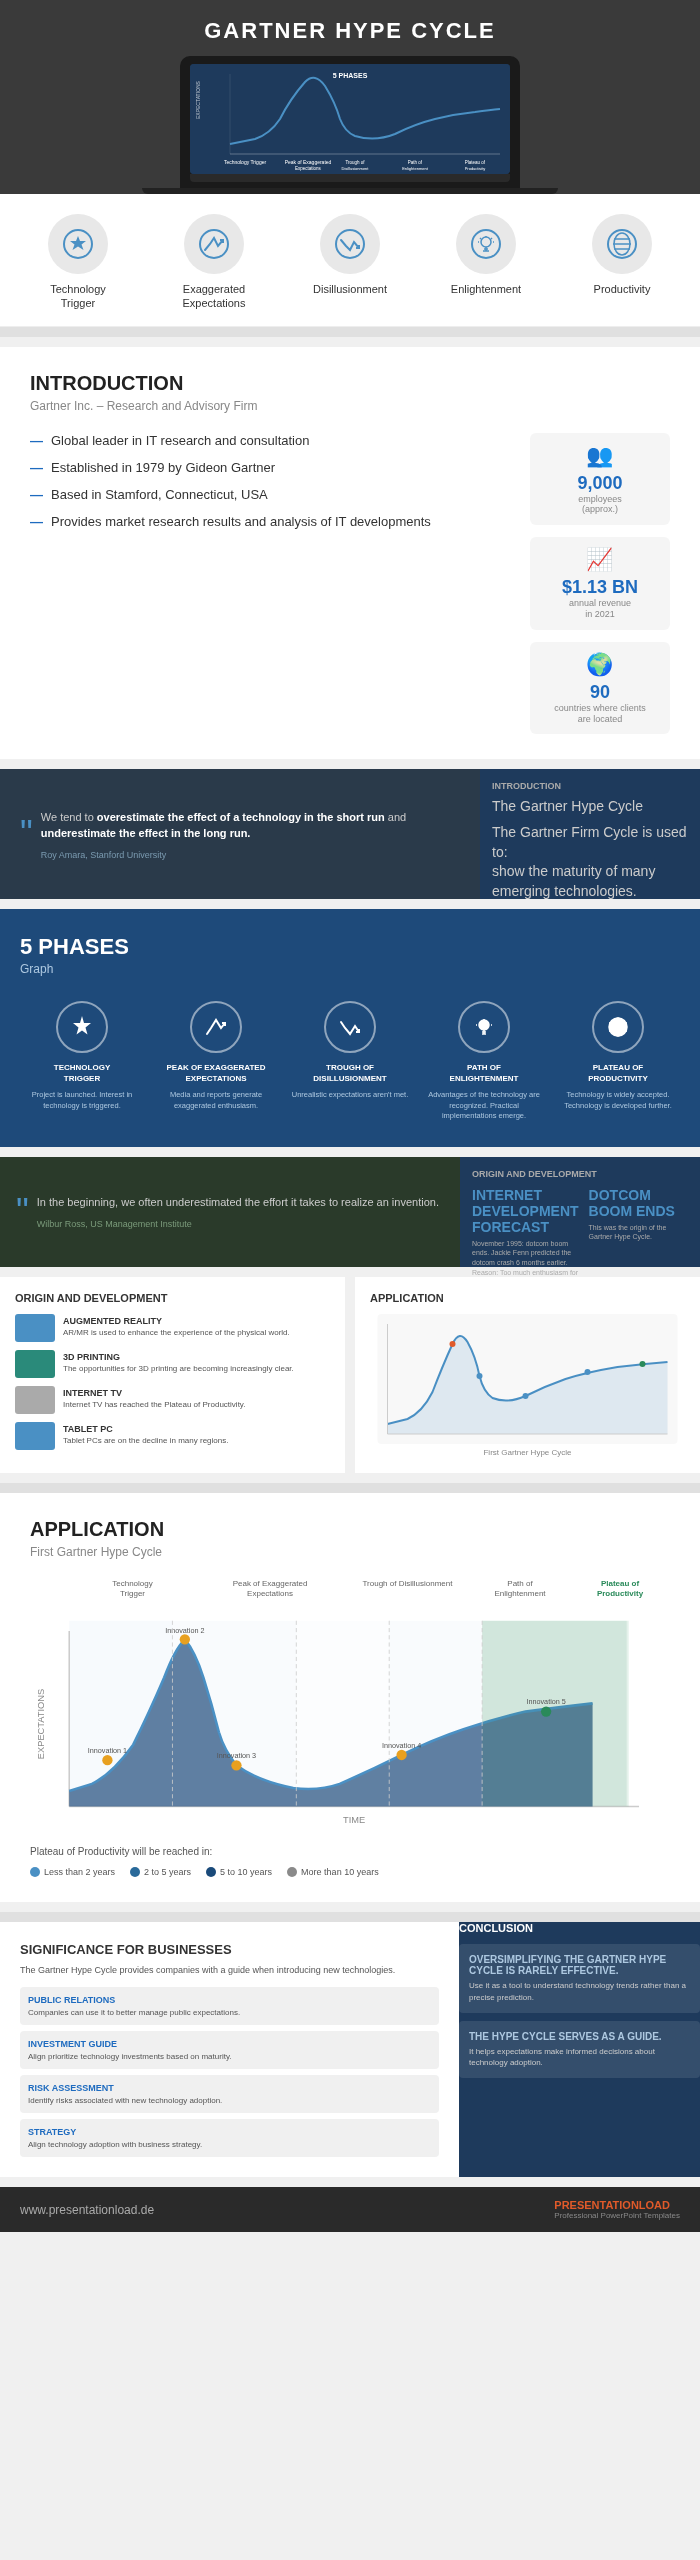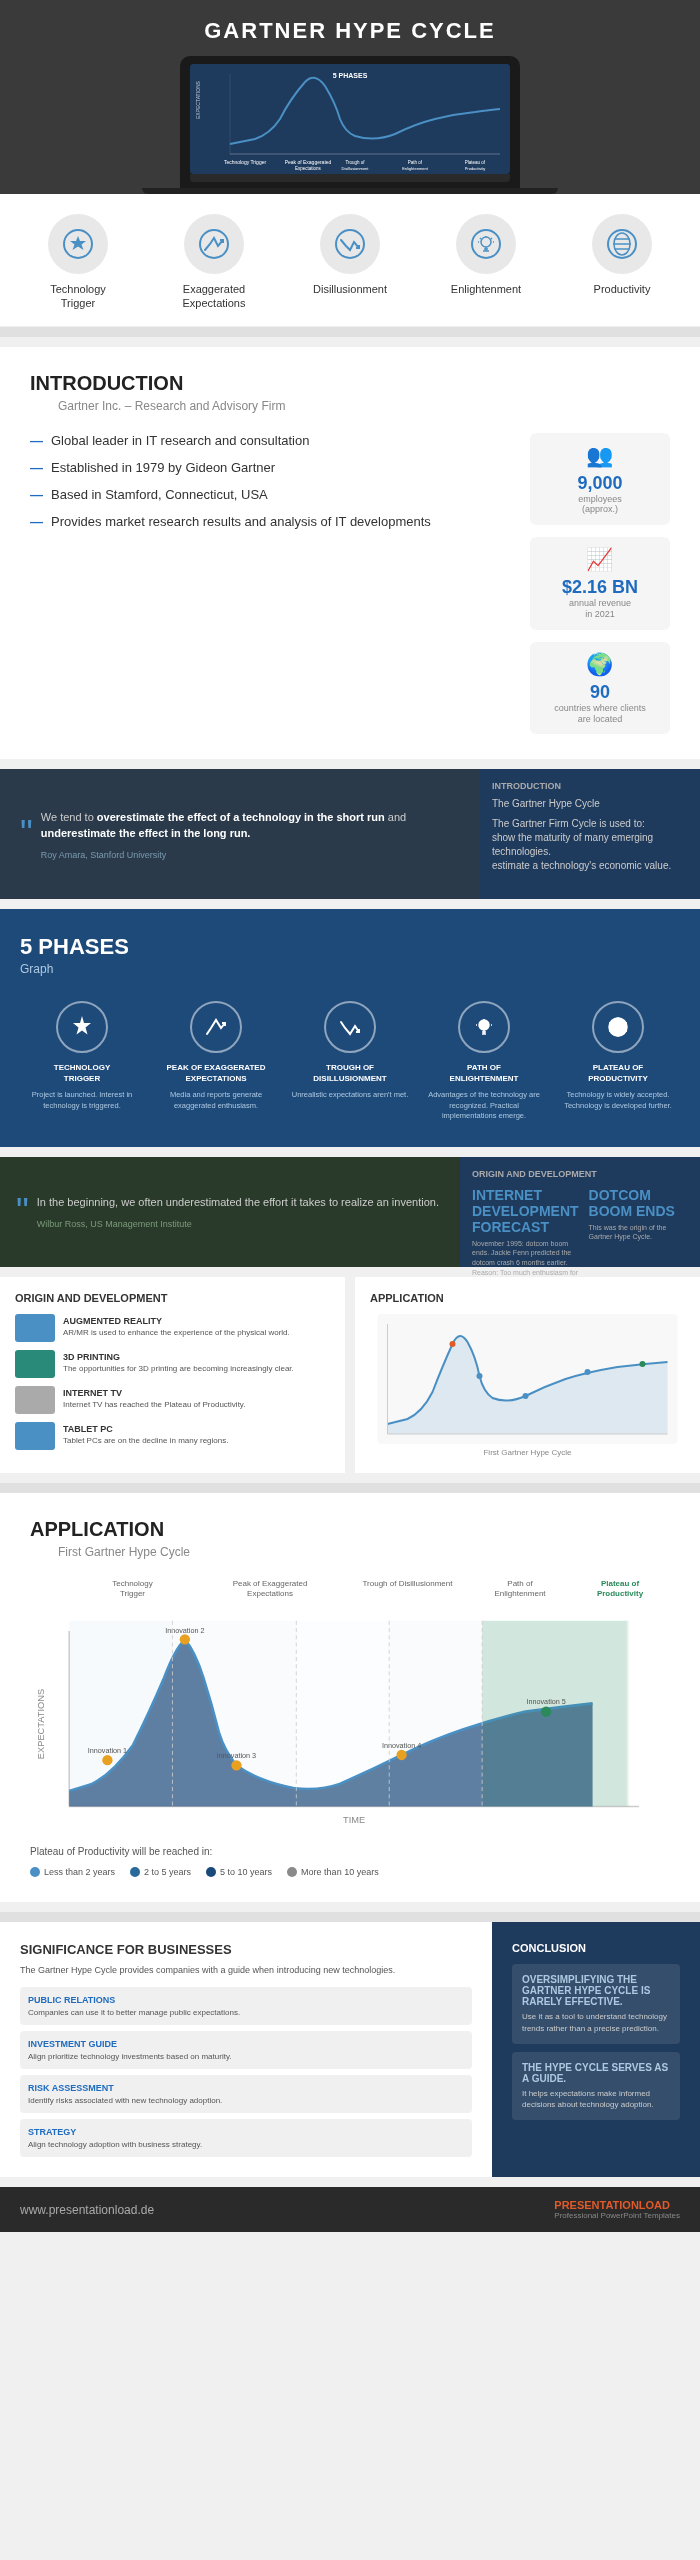--- a/index.html
+++ b/index.html
@@ -104,21 +104,20 @@
     .section-title {
       font-size: 20px;
       font-weight: bold;
       color: #222;
       margin-bottom: 4px;
     }
     .section-subtitle {
       font-size: 12px;
       color: #888;
       margin-bottom: 20px;
-      margin-left: 28px;
     }
     .intro-content {
       display: flex;
       gap: 20px;
     }
     .intro-left {
       flex: 1;
     }
     .intro-bullet {
       display: flex;
@@ -198,21 +197,21 @@
     .quote-right-content {
       padding: 12px;
     }
     .quote-right-title {
       font-size: 9px;
       color: #aaa;
       font-weight: bold;
       margin-bottom: 6px;
     }
     .quote-right-text {
-      font-size: 10px;
+      font-size: 14px;
       color: #ccc;
       line-height: 1.4;
     }
 
     
     .phases-section {
       background: #1e4a7a;
       margin: 0 0 10px;
       padding: 25px 20px;
     }
@@ -392,23 +391,22 @@
     .significance-section {
       display: flex;
       margin: 0 0 10px;
     }
     .sig-left {
       flex: 1;
       background: white;
       padding: 20px;
     }
     .sig-right {
-      width: 208px;
+      width: 241px;
       background: #1e3a5c;
-      padding: 20px;
     }
     .sig-title {
       font-size: 13px;
       font-weight: bold;
       color: #333;
       margin-bottom: 8px;
     }
     .sig-text {
       font-size: 9px;
       color: #555;
@@ -613,21 +611,21 @@
       </div>
     </div>
     <div class="intro-right">
       <div class="stat-box">
         <div class="stat-icon">👥</div>
         <div class="stat-number">9,000</div>
         <div class="stat-label">employees<br>(approx.)</div>
       </div>
       <div class="stat-box">
         <div class="stat-icon">📈</div>
-        <div class="stat-number">$2.16 BN</div>
+        <div class="stat-number">$1.13 BN</div>
         <div class="stat-label">annual revenue<br>in 2021</div>
       </div>
       <div class="stat-box">
         <div class="stat-icon">🌍</div>
         <div class="stat-number">90</div>
         <div class="stat-label">countries where clients<br>are located</div>
       </div>
     </div>
   </div>
 </div>

